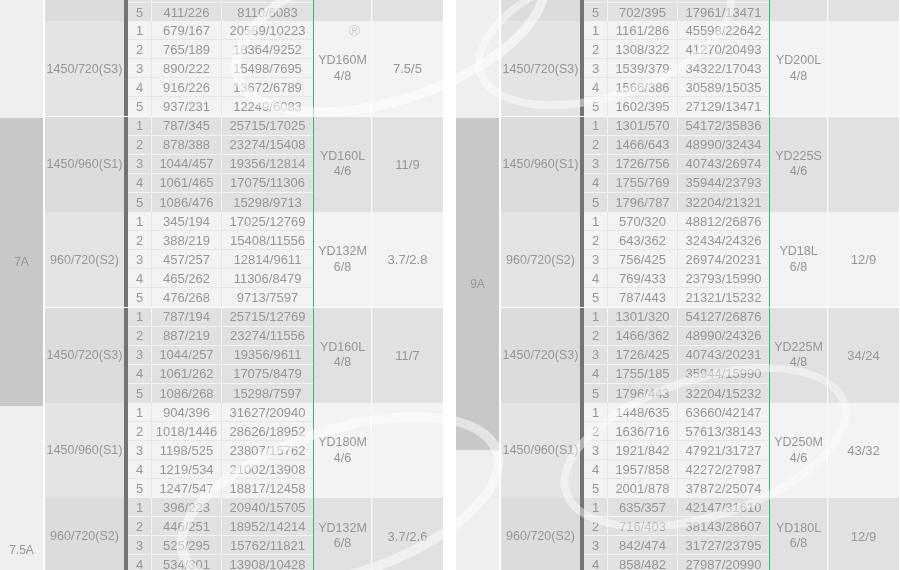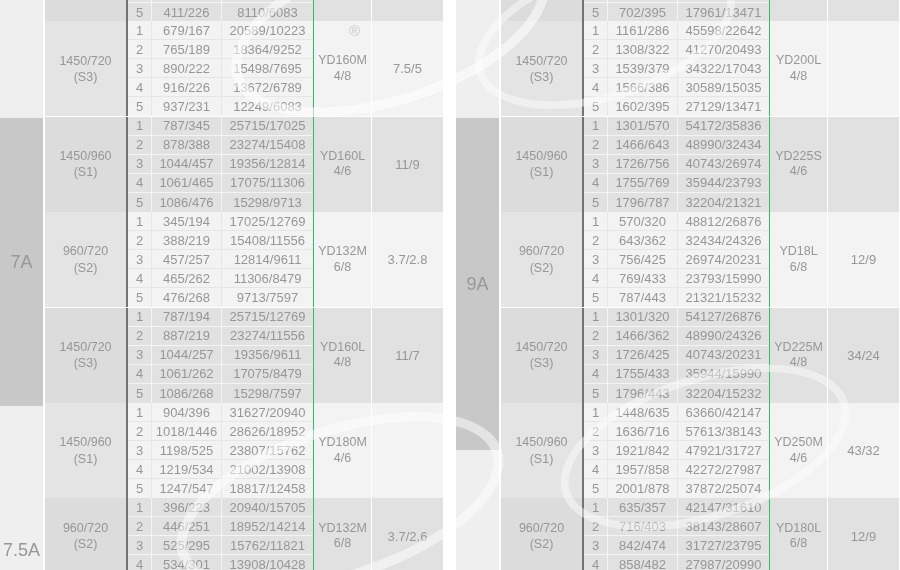--- a/index.html
+++ b/index.html
@@ -6,35 +6,35 @@
   html,body { background:#ffffff; }
   .canvas{
     position:relative; width:900px; height:570px; overflow:hidden;
     background:#ffffff; font-family:"Liberation Sans", sans-serif;
     color:var(--text,#979797);
   }
   .spec-table{ position:absolute; top:0; width:443px; display:flex; }
   .modelcol{ width:45px; flex:none; display:flex; flex-direction:column; }
   .modelseg{
     flex:none; display:flex; align-items:center; justify-content:center;
-    font-size:18px; border-right:2px solid #fff;
+    font-size:12px; border-right:2px solid #fff;
   }
   .modelseg.dark{ background:var(--model-dark,#c8c8c8); }
   .modelseg.light{ background:var(--model-light,#efefef); }
   .seccol{ flex:1; display:flex; flex-direction:column; }
   .section{ display:flex; border-bottom:1px solid #fff; }
   .section:not(:first-child){ margin-top:-0.6px; }
   .section.light{ background:var(--section-light-bg,#f3f3f3); --sep:var(--separator-light,#e6e6e6); }
   .section.dark { background:var(--section-dark-bg,#e1e1e1);  --sep:var(--separator-dark,#f4f4f4); }
   .section.light .speed{ background:var(--section-light-speed,#e4e4e4); }
   .section.dark  .speed{ background:var(--section-dark-speed,#dcdcdc); }
   .speed{
-    width:83px; flex:none; display:flex; flex-direction:column;
+    width:83px; flex:none; display:flex; 
     align-items:center; justify-content:center; text-align:center;
-    font-size:12.5px; line-height:1.3; border-right:2px solid #737373;
+    font-size:12.5px; line-height:1.3; border-right:4px solid #737373;
   }
   .rowscol{ width:185px; flex:none; display:flex; flex-direction:column; }
   .row{ display:flex; height:19px; flex:none; }
   .row:not(:last-child){ border-bottom:1px solid var(--sep); }
   .cell{ display:flex; align-items:center; justify-content:center; font-size:13px; }
   .num{ width:24px; border-right:1px solid var(--sep); }
   .v1 { width:70px; border-right:1px solid var(--sep); }
   .v2 { width:91px; }
   .motor{
     width:59px; flex:none; display:flex; flex-direction:column;
@@ -488,21 +488,21 @@
                 <div class="cell v1">1466/362</div>
                 <div class="cell v2">48990/24326</div>
               </div>
               <div class="row">
                 <div class="cell num">3</div>
                 <div class="cell v1">1726/425</div>
                 <div class="cell v2">40743/20231</div>
               </div>
               <div class="row">
                 <div class="cell num">4</div>
-                <div class="cell v1">1755/433</div>
+                <div class="cell v1">1755/185</div>
                 <div class="cell v2">35944/15990</div>
               </div>
               <div class="row">
                 <div class="cell num">5</div>
                 <div class="cell v1">1796/443</div>
                 <div class="cell v2">32204/15232</div>
               </div>
             </div>
             <div class="motor">
               <div>YD225M</div>

